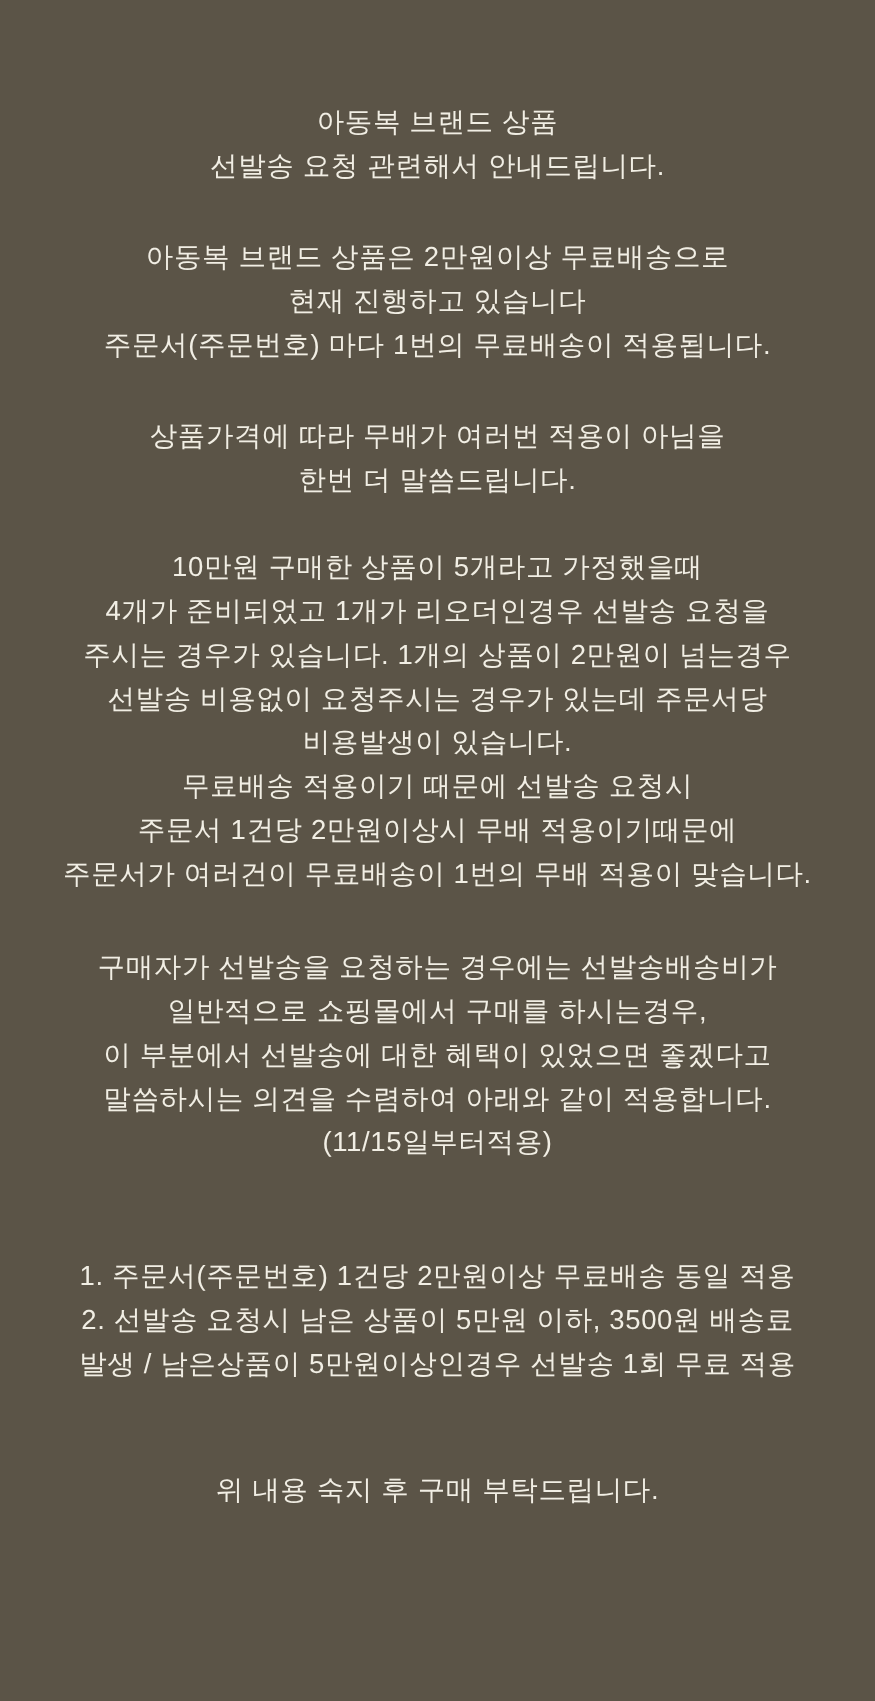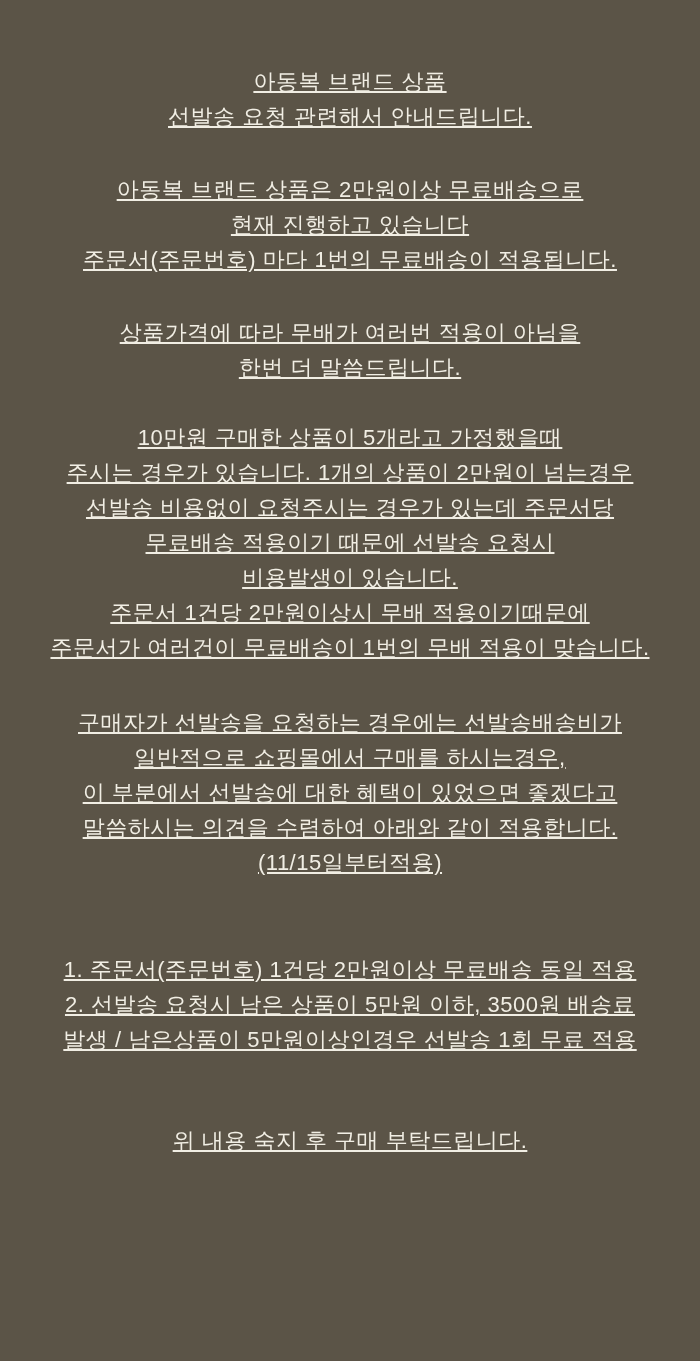--- a/index.html
+++ b/index.html
@@ -16,23 +16,22 @@
     font-weight: 300;
     font-size: 22px;
     line-height: 35px;
     letter-spacing: 0.5px;
     text-align: center;
     box-sizing: border-box;
     padding-top: 64px;
     overflow: hidden;
   }
   .sec {
-    margin: 0;
+    margin: 16px;
     padding: 0;
-    text-decoration: underline;
   }
   .sec .line {
     display: block;
     white-space: pre-wrap;
   }
   .sec-policy   { margin-top: 38px; }
   .sec-example  { margin-top: 27px; }
   .sec-note     { margin-top: 38px; }
   .sec-detail   { margin-top: 35px; }
   .sec-general  { margin-top: 40px; }
@@ -56,24 +55,25 @@
   </p>
 
 
   <p class="sec sec-note">
     <span class="line">상품가격에 따라 무배가 여러번 적용이 아님을</span>
     <span class="line">한번 더 말씀드립니다.</span>
   </p>
 
   <p class="sec sec-detail">
     <span class="line">10만원 구매한 상품이 5개라고 가정했을때</span>
+    <span class="line">4개가 준비되었고 1개가 리오더인경우 선발송 요청을</span>
     <span class="line">주시는 경우가 있습니다. 1개의 상품이 2만원이 넘는경우</span>
     <span class="line">선발송 비용없이 요청주시는 경우가 있는데 주문서당</span>
+    <span class="line">비용발생이 있습니다.</span>
     <span class="line">무료배송 적용이기 때문에 선발송 요청시</span>
-    <span class="line">비용발생이 있습니다.</span>
     <span class="line">주문서 1건당 2만원이상시 무배 적용이기때문에</span>
     <span class="line">주문서가 여러건이 무료배송이 1번의 무배 적용이 맞습니다.</span>
   </p>
 
   <p class="sec sec-general">
     <span class="line">구매자가 선발송을 요청하는 경우에는 선발송배송비가</span>
     <span class="line">일반적으로 쇼핑몰에서 구매를 하시는경우,</span>
     <span class="line">이 부분에서 선발송에 대한 혜택이 있었으면 좋겠다고</span>
     <span class="line">말씀하시는 의견을 수렴하여 아래와 같이 적용합니다.</span>
     <span class="line">(11/15일부터적용)</span>

